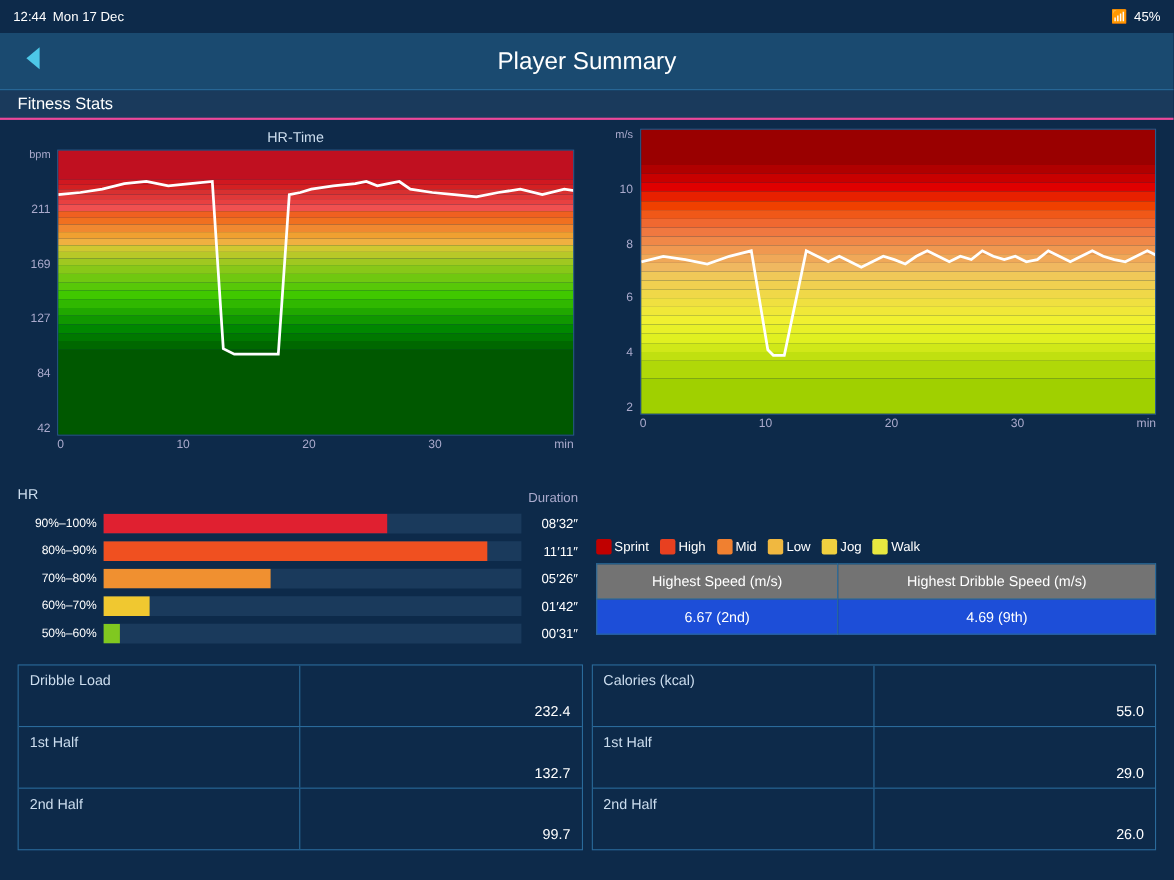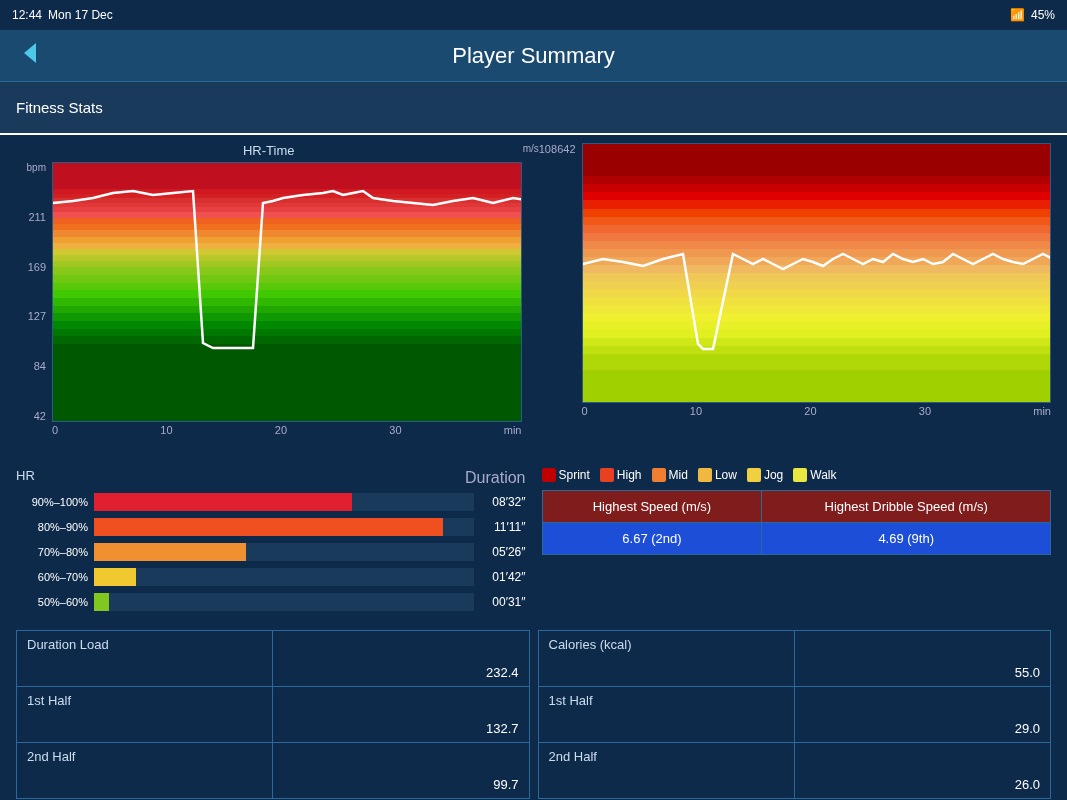--- a/index.html
+++ b/index.html
@@ -43,24 +43,24 @@
       cursor: pointer;
     }
     .header-title {
       font-size: 22px;
       font-weight: 400;
       color: #fff;
     }
     
     .section-header {
       background: #1a3a5c;
-      padding: 17px 16px;
+      padding: 4px 16px;
       font-size: 15px;
       color: #fff;
-      border-bottom: 2px solid #ffffff;
+      border-bottom: 2px solid #ec4899;
     }
     
     .charts-row {
       display: flex;
       gap: 0;
       padding: 0 16px;
       margin-top: 8px;
     }
     .chart-container {
       flex: 1;
@@ -141,20 +141,21 @@
       gap: 10px;
       margin-bottom: 8px;
       flex-wrap: wrap;
     }
     .legend-item {
       display: flex;
       align-items: center;
       gap: 3px;
       font-size: 12px;
       color: #fff;
+      margin-top: 48px;
     }
     .legend-dot {
       width: 14px;
       height: 14px;
       border-radius: 2px;
       flex-shrink: 0;
     }
     
     .speed-table {
       border: 1px solid #2a6a9a;
@@ -162,21 +163,21 @@
       border-collapse: collapse;
     }
     .speed-table th, .speed-table td {
       border: 1px solid #2a6a9a;
       padding: 8px 12px;
       text-align: center;
       font-size: 13px;
       color: #fff;
     }
     .speed-table th {
-      background: #7f1d1d;
+      background: #737373;
       font-weight: 400;
     }
     .speed-table td {
       background: #1d4ed8;
     }
     
     .bottom-stats {
       display: flex;
       gap: 8px;
       padding: 8px 16px 0 16px;
@@ -300,21 +301,21 @@
         <span>20</span>
         <span>30</span>
         <span>min</span>
       </div>
     </div>
   </div>
 
   <div class="chart-container" style="margin-left:24px;">
     <div class="chart-wrapper">
 
-      <div style="position:absolute;left:0;top:0;height:260px;display:flex;flex-direction:row;justify-content:flex-end;font-size:11px;color:#aac;width:34px;text-align:right;padding-right:4px;">
+      <div style="position:absolute;left:0;top:0;height:260px;display:flex;flex-direction:column;justify-content:space-between;font-size:11px;color:#aac;width:34px;text-align:right;padding-right:4px;">
         <span style="font-size:10px;color:#aac;">m/s</span>
         <span>10</span>
         <span>8</span>
         <span>6</span>
         <span>4</span>
         <span>2</span>
       </div>
       <div class="chart-area" id="speed-chart-area">
         <div id="speed-bands" style="position:absolute;top:0;left:0;right:0;bottom:0;display:flex;flex-direction:column;">
             <div style="height: 12.5%; background-color: rgb(154, 0, 0); width: 100%;"></div>
@@ -356,21 +357,21 @@
       </div>
     </div>
   </div>
 </div>
 
 <div class="stats-row">
 
   <div class="hr-stats">
     <div style="display:flex;justify-content:space-between;align-items:center;margin-bottom:4px;">
       <span class="hr-section-title">HR</span>
-      <span style="font-size:16px;color:#aac;">Duration</span>
+      <span style="font-size:12px;color:#aac;">Duration</span>
     </div>
     <div id="hr-bars-container">
         <div class="hr-bar-row">
           <div class="hr-bar-label">90%–100%</div>
           <div class="hr-bar-bg">
             <div class="hr-bar-fill" style="width: 68%; background-color: rgb(224, 32, 48);"></div>
           </div>
           <div class="hr-bar-duration">08′32″</div>
         </div>
         <div class="hr-bar-row">
@@ -444,21 +445,21 @@
           <td id="speed-td-2">4.69 (9th)</td>
         </tr>
       </tbody>
     </table>
   </div>
 </div>
 
 <div class="bottom-stats">
   <div class="stat-block" id="stat-left">
       <div class="stat-row">
-        <div class="stat-cell label">Duration Load</div>
+        <div class="stat-cell label">Dribble Load</div>
         <div class="stat-cell value">232.4</div>
       </div>
       <div class="stat-row">
         <div class="stat-cell label">1st Half</div>
         <div class="stat-cell value">132.7</div>
       </div>
       <div class="stat-row">
         <div class="stat-cell label">2nd Half</div>
         <div class="stat-cell value">99.7</div>
       </div>

